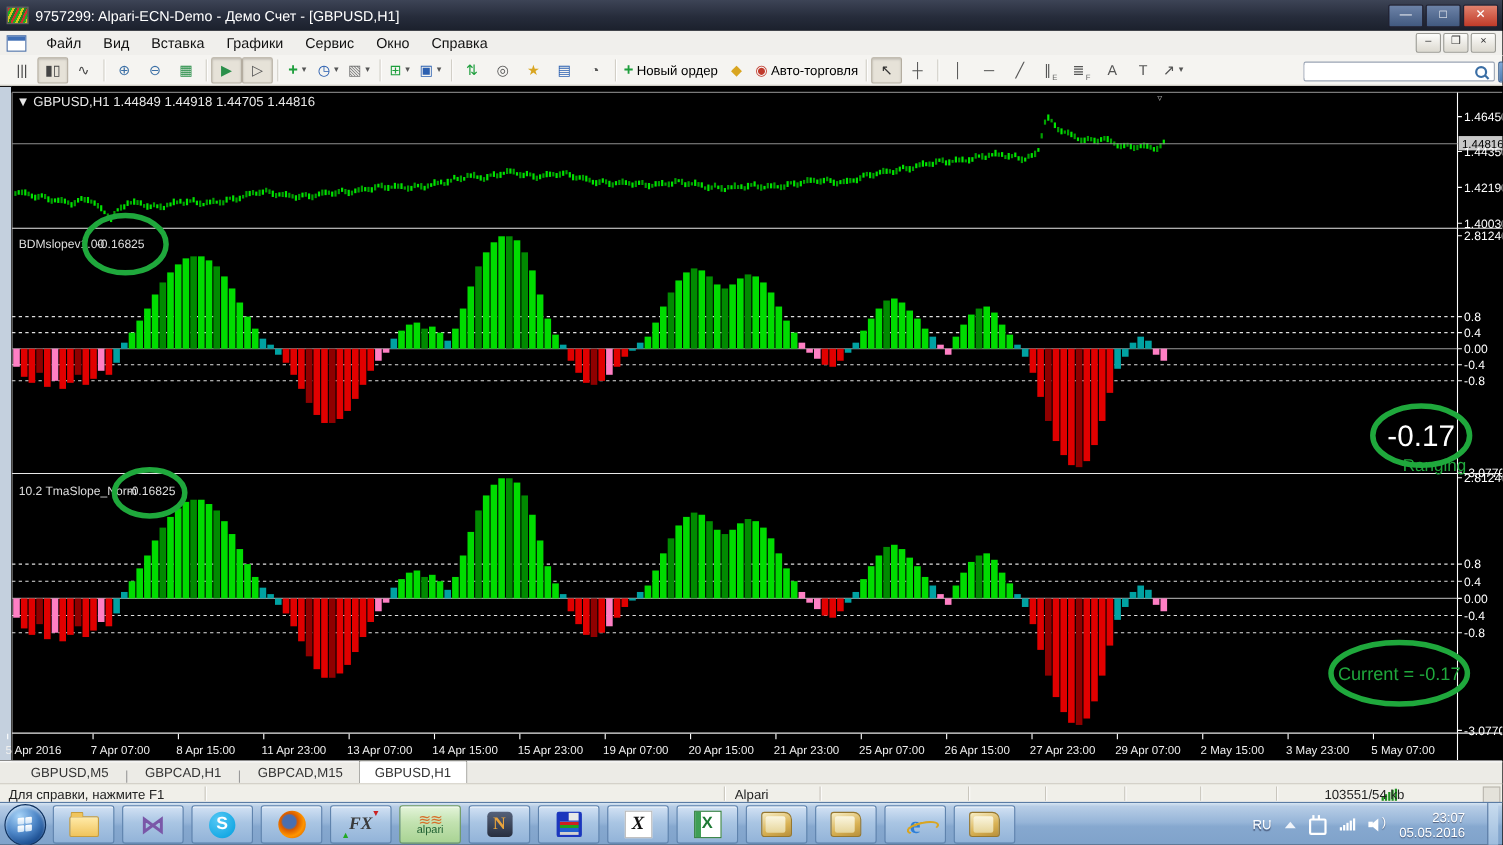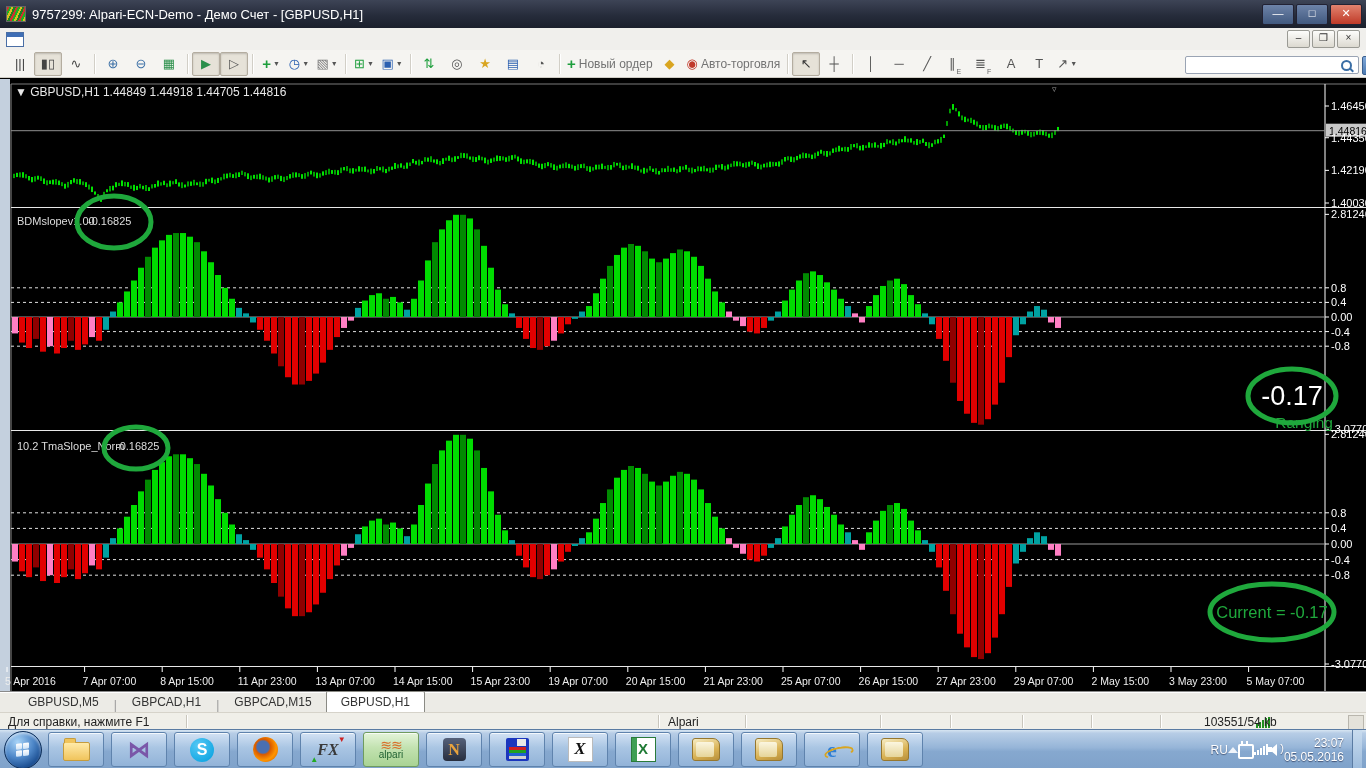--- a/index.html
+++ b/index.html
@@ -26,21 +26,21 @@
   .mdibtns{margin-left:auto;display:flex;gap:2px;padding-right:6px;}
   .mdibtn{width:21px;height:16px;border:1px solid #9a9a94;border-radius:2px;
     background:linear-gradient(#fdfdfb,#dcd9d0);font-size:10px;line-height:14px;text-align:center;color:#333;}
 
   
   #toolbar{position:absolute;left:0;top:50px;width:1366px;height:28px;background:#f5f4f1;
     border-bottom:1px solid #cfccc4;display:flex;align-items:center;padding-left:6px;box-sizing:border-box;}
   .tbtn{height:22px;min-width:22px;display:flex;align-items:center;justify-content:center;
     border:1px solid transparent;border-radius:2px;font-size:13px;color:#444;padding:0 2px;position:relative;}
   .tbtn.pressed{background:#e6e2d8;border-color:#b4ada0;box-shadow:inset 0 1px 2px rgba(0,0,0,.18);}
-  .tbtn .lbl{font-size:12px;color:#737373;margin-left:3px;white-space:nowrap;}
+  .tbtn .lbl{font-size:12px;color:#000000;margin-left:3px;white-space:nowrap;}
   .tbtn .sub{font-size:7px;color:#666;align-self:flex-end;margin-left:1px;}
   .tbtn .dd{font-size:7px;color:#555;margin-left:2px;}
   .tsep{width:1px;height:20px;background:#d2cfc7;margin:0 4px;box-shadow:1px 0 0 #fff;}
   #searchbox{position:absolute;right:24px;top:56px;width:172px;height:16px;border:1px solid #9aa4b4;
     border-radius:2px;background:#fff;display:flex;align-items:center;}
   #searchbox input{border:none;outline:none;flex:1;height:12px;font-size:11px;padding:0 4px;font-family:"Liberation Sans",sans-serif;}
   .mag{width:7px;height:7px;border:2px solid #3a6ea5;border-radius:50%;position:relative;margin-right:6px;}
   .mag:after{content:"";position:absolute;width:5px;height:2px;background:#3a6ea5;transform:rotate(45deg);right:-4px;bottom:-2px;}
   #mailbadge{position:absolute;right:4px;top:56px;width:15px;height:17px;border:1px solid #3a5f8f;border-radius:2px;
     background:linear-gradient(#7ea7d8,#4d7ab0);color:#fff;font-size:11px;text-align:center;line-height:16px;}
@@ -72,21 +72,21 @@
     border-top:1px solid #5a7ba3;display:flex;align-items:center;}
   #startorb{width:36px;height:36px;border-radius:50%;margin:0 6px 0 4px;position:relative;
     background:radial-gradient(circle at 35% 28%,#a8d4f8,#4e87c8 45%,#1c4f92 75%,#123a6e);
     border:1px solid #0e2f5a;box-shadow:inset 0 2px 3px rgba(255,255,255,.6);display:flex;align-items:center;justify-content:center;}
   .flag{width:14px;height:14px;transform:skewY(-6deg);display:grid;grid-template-columns:6px 6px;grid-template-rows:6px 6px;gap:1px;}
   .flag i{background:linear-gradient(#ffffff,#cfe3f6);border-radius:1px;}
   .tb-btn{width:54px;height:33px;margin-right:7px;border-radius:3px;border:1px solid #5f83ad;
     background:linear-gradient(#d3e2f4,#a9c5e3 45%,#92b3d8);box-shadow:inset 0 1px 0 rgba(255,255,255,.75);
     display:flex;align-items:center;justify-content:center;}
   .tb-btn.active{background:linear-gradient(#e4f4da,#c2e2b0 45%,#a9d394);border-color:#6f9b5f;}
-  #tray{margin-left:auto;display:flex;align-items:center;color:#fff;font-size:12px;padding-right:4px;
+  #tray{margin-left:auto;display:flex;align-items:center;gap:12px;color:#fff;font-size:12px;padding-right:4px;
     text-shadow:0 1px 1px rgba(0,0,30,.5);}
   .tri-up{width:0;height:0;border-left:5px solid transparent;border-right:5px solid transparent;border-bottom:6px solid #f0f4fa;}
   .plug{width:12px;height:11px;border:2px solid #fff;border-radius:2px;position:relative;margin-top:3px;}
   .plug:before{content:"";position:absolute;top:-5px;left:1px;width:2px;height:4px;background:#fff;box-shadow:5px 0 0 #fff;}
   .sig{display:flex;align-items:flex-end;gap:1px;}
   .sig i{width:2px;background:#fff;display:block;}
   .spk{position:relative;width:16px;height:13px;}
   .spk:before{content:"";position:absolute;left:0;top:4px;width:4px;height:5px;background:#fff;}
   .spk:after{content:"";position:absolute;left:2px;top:1px;border:6px solid transparent;border-right:7px solid #fff;border-left:0;}
   .spk b{position:absolute;right:0;top:-1px;color:#fff;font-size:11px;font-weight:normal;}
@@ -130,20 +130,29 @@
     <span>9757299: Alpari-ECN-Demo - Демо Счет - [GBPUSD,H1]</span>
     <span class="winbtns">
       <span class="wbtn">—</span>
       <span class="wbtn">□</span>
       <span class="wbtn close">✕</span>
     </span>
   </div>
 
   <div id="menubar">
     <span class="mdi-ic"></span>
+    <span id="menu-items" style="display: inline-flex;">
+        <span class="menu-item">Файл</span>
+        <span class="menu-item">Вид</span>
+        <span class="menu-item">Вставка</span>
+        <span class="menu-item">Графики</span>
+        <span class="menu-item">Сервис</span>
+        <span class="menu-item">Окно</span>
+        <span class="menu-item">Справка</span>
+      </span>
     <span class="mdibtns">
       <span class="mdibtn">–</span>
       <span class="mdibtn">❒</span>
       <span class="mdibtn">×</span>
     </span>
   </div>
 
   <div id="toolbar">
       <span class="tbtn">
         <span>|||</span>

